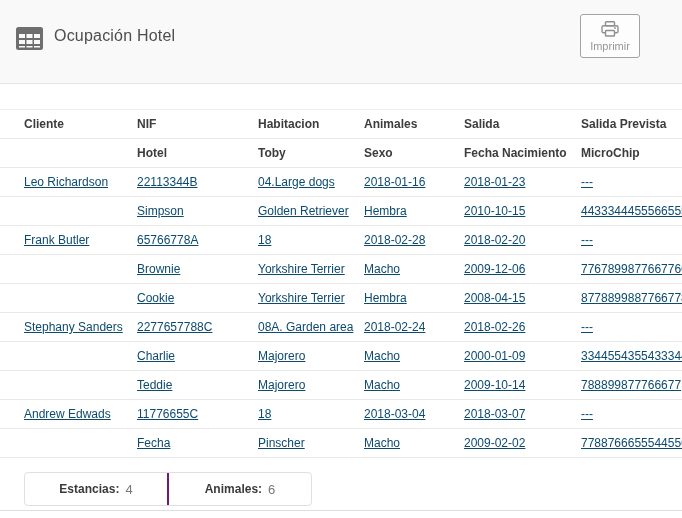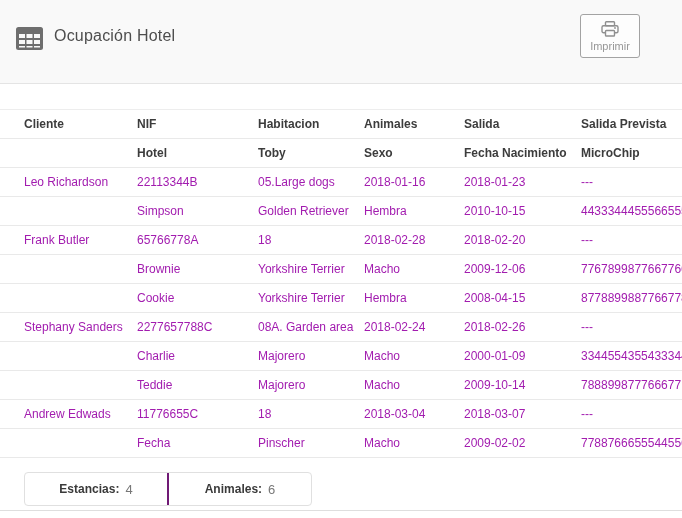--- a/index.html
+++ b/index.html
@@ -27,21 +27,21 @@
   table.occup {
     border-collapse:collapse; table-layout:fixed; width:682px;
     margin-top:25px; border-top:1px solid #ededed;
   }
   table.occup th, table.occup td {
     height:28px; padding:0; font-size:12px; text-align:left;
     border-bottom:1px solid #e9e9e9; white-space:nowrap; overflow:hidden;
     font-weight:normal; vertical-align:middle;
   }
   table.occup thead th { font-weight:bold; color:#3c3c3c; }
-  table.occup tbody td { color:#a21caf; }
+  table.occup tbody td { color:#0c4a6e;text-decoration:underline; }
   table.occup .c0 { padding-left:24px; }
   .link-green { color:#9aac71; cursor:pointer; }
   
   .summary {
     margin:14px 0 0 24px; width:288px; height:34px;
     border:1px solid #e0e0e0; border-radius:4px;
     display:flex; box-sizing:border-box; background:#fff;
   }
   .summary .cell {
     flex:1; display:flex; align-items:center; justify-content:center; gap:6px;
@@ -116,21 +116,21 @@
           <th>Toby</th>
           <th>Sexo</th>
           <th>Fecha Nacimiento</th>
           <th>MicroChip</th>
         </tr>
       </thead>
     <tbody>
         <tr>
           <td class="c0 link-green">Leo Richardson</td>
           <td>22113344B</td>
-          <td>05.Large dogs</td>
+          <td>04.Large dogs</td>
           <td>2018-01-16</td>
           <td>2018-01-23</td>
           <td>---</td>
         </tr>
         <tr>
           <td class="c0"></td>
           <td class="link-green">Simpson</td>
           <td>Golden Retriever</td>
           <td>Hembra</td>
           <td>2010-10-15</td>

